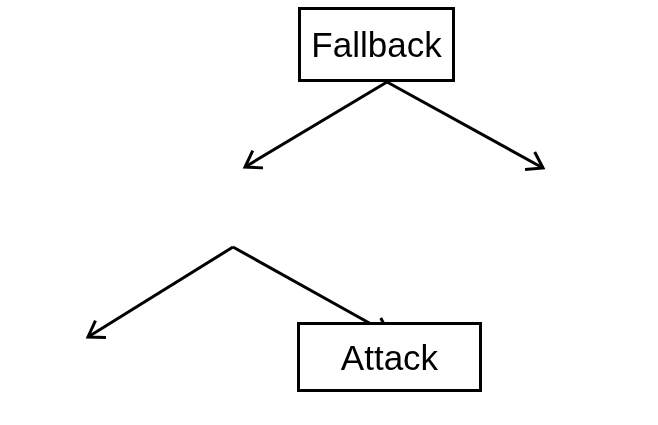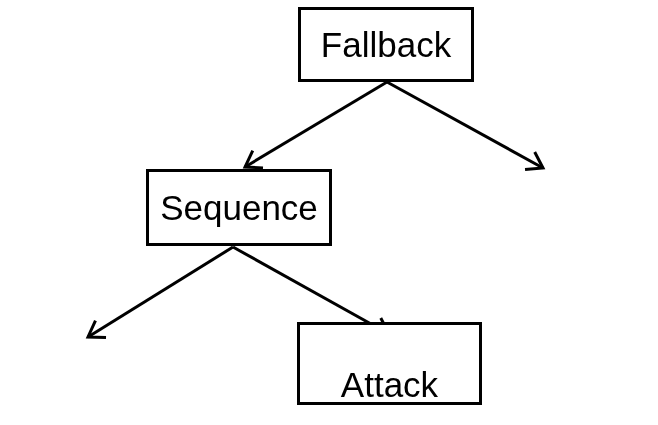--- a/index.html
+++ b/index.html
@@ -28,25 +28,25 @@
     border: 3px solid #000000;
     background: #ffffff;
     color: #000000;
     display: flex;
     align-items: center;
     justify-content: center;
     font-size: 35px;
     line-height: 1;
     white-space: nowrap;
   }
-  .node-fallback { left: 298px; top: 7px;   width: 176px; height: 75px; }
+  .node-fallback { left: 298px; top: 7px;   width: 157px; height: 75px; }
   .node-sequence { left: 146px; top: 169px; width: 186px; height: 77px; }
   .node-patrol   { left: 466px; top: 170px; width: 185px; height: 75px; }
   .node-hasenemy { left: 6px;   top: 342px; width: 181px; height: 75px; }
-  .node-attack   { left: 297px; top: 322px; width: 185px; height: 83px; align-items: flex-end; }
+  .node-attack   { left: 297px; top: 322px; width: 185px; height: 70px; }
 </style>
 </head>
 <body>
 
 <div class="canvas">
 
   <svg class="edges-svg" viewBox="0 0 658 425" xmlns="http://www.w3.org/2000/svg">
     <defs>
       <marker id="open-arrow" markerUnits="userSpaceOnUse" markerWidth="26" markerHeight="26" refX="20" refY="13" orient="auto">
         <path d="M5,3 L20,13 L5,23" fill="none" stroke="#000000" stroke-width="3"></path>
@@ -55,23 +55,20 @@
     <line x1="387" y1="82" x2="245" y2="167" stroke="#000000" stroke-width="3" marker-end="url(#open-arrow)"></line>
     <line x1="387" y1="82" x2="543" y2="168" stroke="#000000" stroke-width="3" marker-end="url(#open-arrow)"></line>
     <line x1="233" y1="247" x2="88" y2="337" stroke="#000000" stroke-width="3" marker-end="url(#open-arrow)"></line>
     <line x1="233" y1="247" x2="389" y2="334" stroke="#000000" stroke-width="3" marker-end="url(#open-arrow)"></line>
   </svg>
 
   <div class="node node-fallback">
     <span>Fallback</span>
   </div>
 
-  <div class="node node-sequence">
-    <span>Sequence</span>
-  </div>
 
 
 
   <div class="node node-attack">
     <span>Attack</span>
   </div>
 
 </div>
 
 </body></html>

